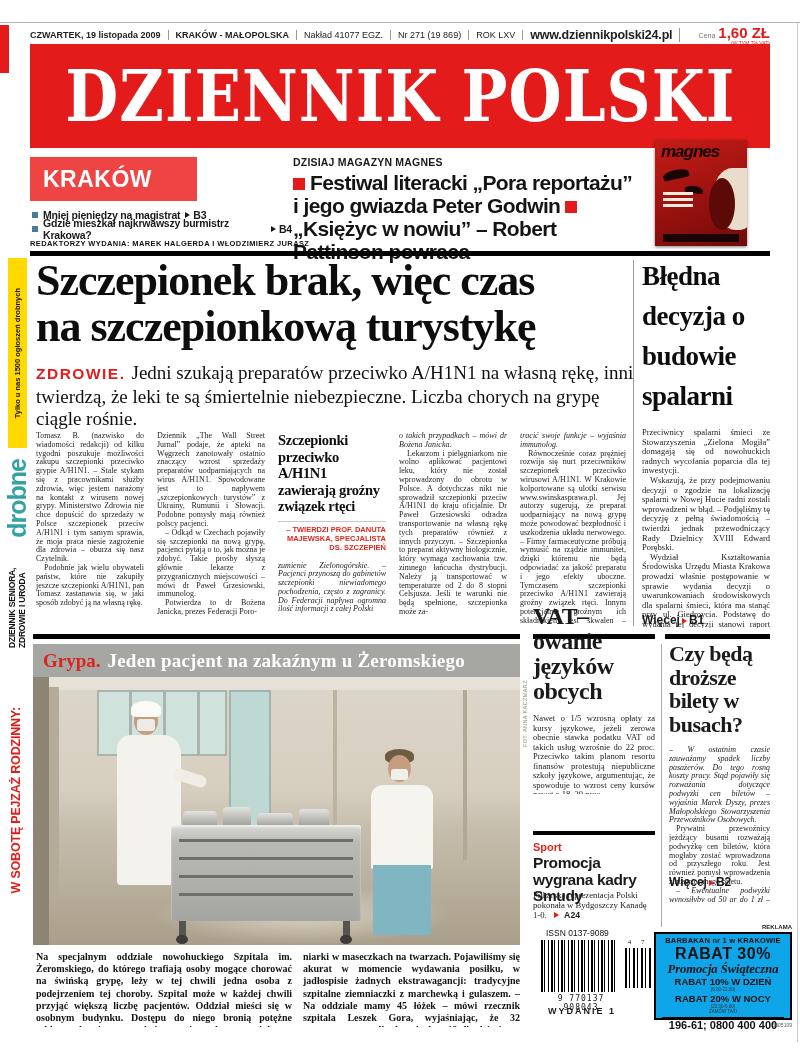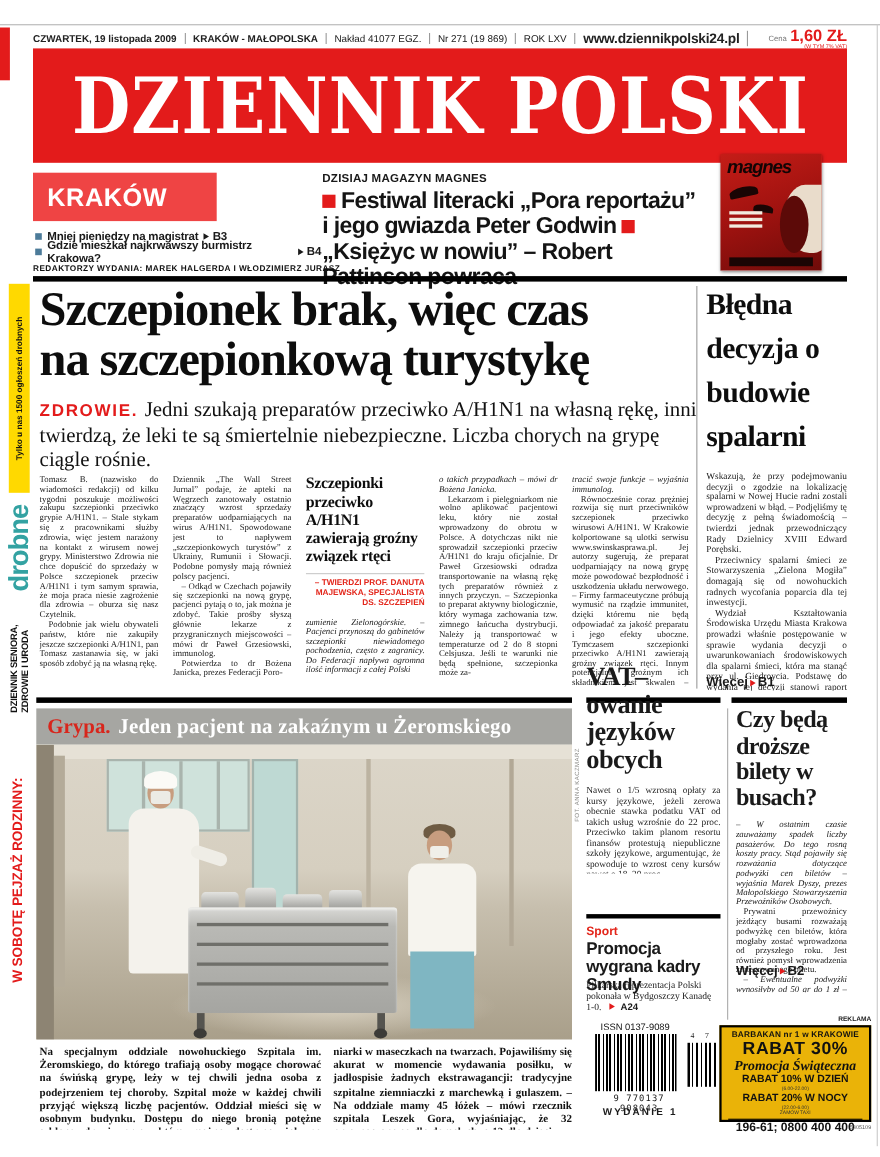--- a/index.html
+++ b/index.html
@@ -202,21 +202,21 @@
   .addon-num { left:625px; top:938px; width:26px; text-align:center; font-family:Liberation Serif, serif;
                font-size:7px; letter-spacing:4px; }
   .barcode-digits { left:538px; top:994px; width:86px; text-align:center;
                     font-family:"DejaVu Sans Mono", monospace; font-size:8px; letter-spacing:1px; }
   .wydanie { left:548px; top:1006px; font-family:"Liberation Sans", sans-serif; font-weight:bold;
              font-size:9px; letter-spacing:2px; }
 
   
   .reklama-label { left:655px; top:924px; width:137px; text-align:right;
                    font-family:"Liberation Sans", sans-serif; font-weight:bold; font-size:6px; color:#222; }
-  .adbox { left:654px; top:932px; width:138px; height:88px; border:2px solid #000; background:#eab308;
+  .adbox { left:654px; top:932px; width:138px; height:88px; border:2px solid #000; background:#0ea5e9;
            text-align:center; font-family:"Liberation Sans", sans-serif; color:#111; padding-top:2px; }
   .ad-l1 { font-size:7.5px; font-weight:bold; letter-spacing:0.2px; }
   .ad-l2 { font-size:16px; font-weight:bold; letter-spacing:0.5px; line-height:17px; }
   .ad-l3 { font-family:"Liberation Serif", serif; font-style:italic; font-weight:bold; font-size:12.5px; line-height:14px; }
   .ad-l4 { font-size:9.5px; font-weight:bold; line-height:10px; margin-top:1px; }
   .ad-sm { font-size:4.5px; line-height:5.5px; color:#333; }
   .ad-tel { font-size:11px; font-weight:bold; border-top:1px solid #000; margin:2px 6px 0; padding-top:1px; }
   .ad-code { left:655px; top:1022px; width:137px; text-align:right;
              font-family:"Liberation Sans", sans-serif; font-size:5px; color:#555; }
 </style>
@@ -327,22 +327,22 @@
   <p style="font-style:italic">tracić swoje funkcje – wyjaśnia immunolog.</p>
   <p>Równocześnie coraz prężniej rozwija się nurt przeciwników szczepionek przeciwko wirusowi A/H1N1. W Krakowie kolportowane są ulotki serwisu www.swinskasprawa.pl. Jej autorzy sugerują, że preparat uodparniający na nową grypę może powodować bezpłodność i uszkodzenia układu nerwowego. – Firmy farmaceutyczne próbują wymusić na rządzie immunitet, dzięki któremu nie będą odpowiadać za jakość preparatu i jego efekty uboczne. Tymczasem szczepionki przeciwko A/H1N1 zawierają groźny związek rtęci. Innym potencjalnie groźnym ich składnikiem jest skwalen – twierdzi prof. Danuta Majewska, specjalista ds. szczepień z Instytutu Psychiatrii i Neurologii w Warszawie.</p>
 
 </div>
 
 <div class="abs vdiv-1"></div>
 
 <div class="abs spalarnia">
   <h2>Błędna decyzja o budowie spalarni</h2>
   <div class="txt">
+    <p>Przeciwnicy spalarni śmieci ze Stowarzyszenia „Zielona Mogiła” domagają się od nowohuckich radnych wycofania poparcia dla tej inwestycji.</p>
     <p>Wskazują, że przy podejmowaniu decyzji o zgodzie na lokalizację spalarni w Nowej Hucie radni zostali wprowadzeni w błąd. – Podjęliśmy tę decyzję z pełną świadomością – twierdzi jednak przewodniczący Rady Dzielnicy XVIII Edward Porębski.</p>
-    <p>Przeciwnicy spalarni śmieci ze Stowarzyszenia „Zielona Mogiła” domagają się od nowohuckich radnych wycofania poparcia dla tej inwestycji.</p>
     <p>Wydział Kształtowania Środowiska Urzędu Miasta Krakowa prowadzi właśnie postępowanie w sprawie wydania decyzji o uwarunkowaniach środowiskowych dla spalarni śmieci, która ma stanąć przy ul. Giedroycia. Podstawę do wydania tej decyzji stanowi raport oddziaływania inwestycji na środowisko, który 6 listopada został udostępniony do publicznej wiadomości. Teraz mieszkańcy – w ramach konsultacji społecznych – mogą wnosić do niego swe uwagi.</p>
   </div>
 </div>
 <div class="abs spal-more">
   <span class="more-link"><span>Więcej</span><span class="tri-red"></span><span>B1</span></span>
 </div>
 
 <div class="abs rule-b1"></div>
 <div class="abs rule-b2"></div>
 <div class="abs rule-b3"></div>

